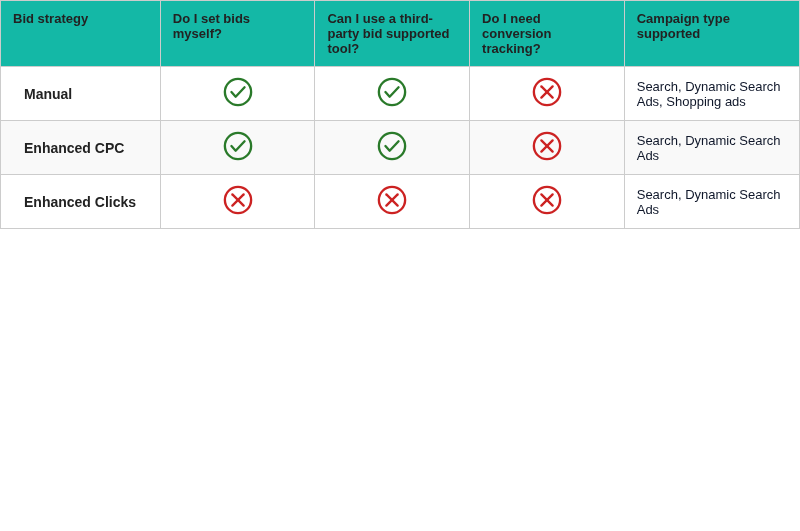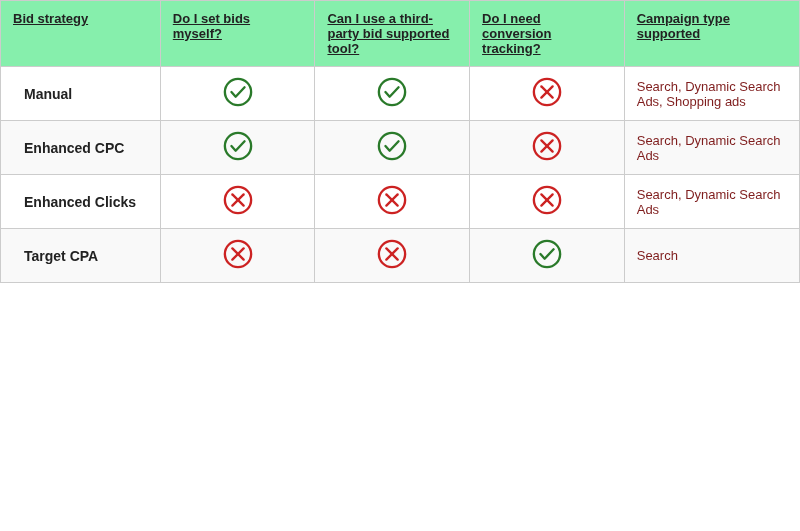--- a/index.html
+++ b/index.html
@@ -14,26 +14,25 @@
       width: 100%;
       border-collapse: collapse;
     }
     th, td {
       border: 1px solid #ccc;
       padding: 10px 12px;
       vertical-align: middle;
       text-align: left;
     }
     thead th {
-      background: #86efac;
+      background: #14b8a6;
       font-weight: bold;
       font-size: 13px;
       color: #222;
       vertical-align: top;
-      text-decoration: underline;
     }
     tbody tr:nth-child(odd) {
       background: #fff;
     }
     tbody tr:nth-child(even) {
       background: #f9f9f9;
     }
     td.bid-strategy {
       font-weight: bold;
       color: #222;
@@ -41,21 +40,21 @@
     }
     td.icon-cell {
       text-align: center;
     }
     .check-icon {
       display: inline-block;
       width: 30px;
       height: 30px;
     }
     .campaign-type {
-      color: #7f1d1d;
+      color: #0f172a;
       font-size: 13px;
     }
     th:first-child {
       width: 155px;
     }
     th:nth-child(2), th:nth-child(3), th:nth-child(4) {
       width: 150px;
       margin-left: 34px;
     }
     th:last-child {
@@ -122,32 +121,14 @@
       <line x1="10" y1="10" x2="22" y2="22" stroke="#cc2222" stroke-width="2.5" stroke-linecap="round"></line>
       <line x1="22" y1="10" x2="10" y2="22" stroke="#cc2222" stroke-width="2.5" stroke-linecap="round"></line>
     </svg></td>
     <td class="icon-cell"><svg class="check-icon" viewBox="0 0 32 32" xmlns="http://www.w3.org/2000/svg">
       <circle cx="16" cy="16" r="14" fill="none" stroke="#cc2222" stroke-width="2.5"></circle>
       <line x1="10" y1="10" x2="22" y2="22" stroke="#cc2222" stroke-width="2.5" stroke-linecap="round"></line>
       <line x1="22" y1="10" x2="10" y2="22" stroke="#cc2222" stroke-width="2.5" stroke-linecap="round"></line>
     </svg></td>
     <td class="campaign-type">Search, Dynamic Search Ads</td>
   </tr>
-      <tr>
-    <td class="bid-strategy">Target CPA</td>
-    <td class="icon-cell"><svg class="check-icon" viewBox="0 0 32 32" xmlns="http://www.w3.org/2000/svg">
-      <circle cx="16" cy="16" r="14" fill="none" stroke="#cc2222" stroke-width="2.5"></circle>
-      <line x1="10" y1="10" x2="22" y2="22" stroke="#cc2222" stroke-width="2.5" stroke-linecap="round"></line>
-      <line x1="22" y1="10" x2="10" y2="22" stroke="#cc2222" stroke-width="2.5" stroke-linecap="round"></line>
-    </svg></td>
-    <td class="icon-cell"><svg class="check-icon" viewBox="0 0 32 32" xmlns="http://www.w3.org/2000/svg">
-      <circle cx="16" cy="16" r="14" fill="none" stroke="#cc2222" stroke-width="2.5"></circle>
-      <line x1="10" y1="10" x2="22" y2="22" stroke="#cc2222" stroke-width="2.5" stroke-linecap="round"></line>
-      <line x1="22" y1="10" x2="10" y2="22" stroke="#cc2222" stroke-width="2.5" stroke-linecap="round"></line>
-    </svg></td>
-    <td class="icon-cell"><svg class="check-icon" viewBox="0 0 32 32" xmlns="http://www.w3.org/2000/svg">
-      <circle cx="16" cy="16" r="14" fill="none" stroke="#2a7a2a" stroke-width="2.5"></circle>
-      <polyline points="9,16 13.5,21 23,11" fill="none" stroke="#2a7a2a" stroke-width="2.5" stroke-linecap="round" stroke-linejoin="round"></polyline>
-    </svg></td>
-    <td class="campaign-type">Search</td>
-  </tr>
     </tbody>
 </table>
 
 </body></html>

